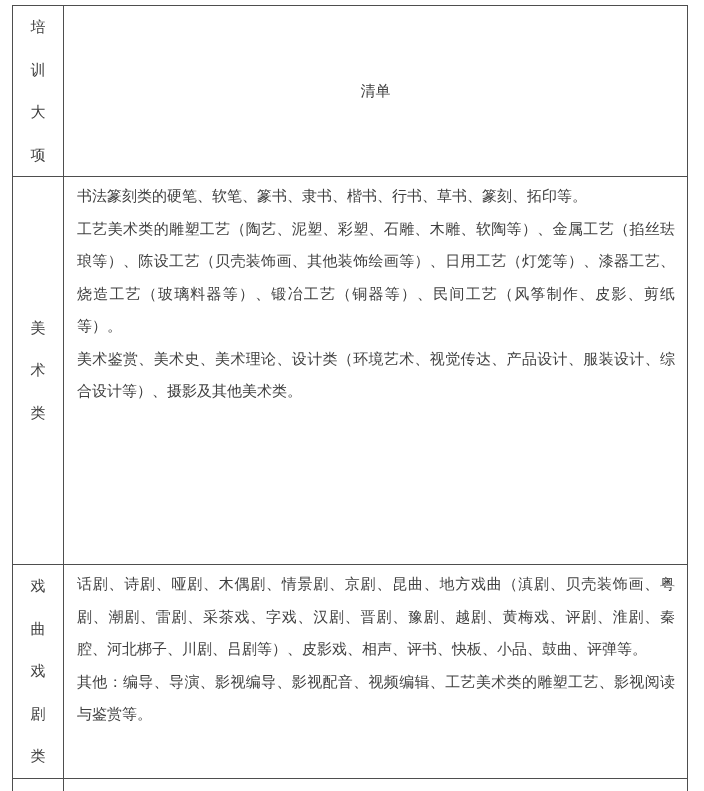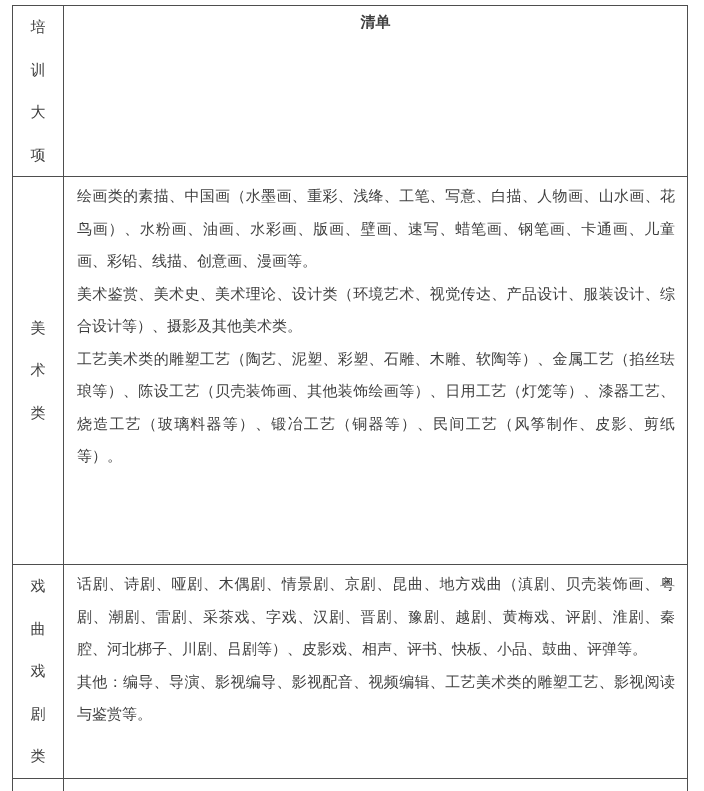--- a/index.html
+++ b/index.html
@@ -52,23 +52,23 @@
   .content-cell p {
     margin: 0;
     text-align: justify;
   }
   .header-row    { height: 170px; }
   .art-row       { height: 388px; }
   .drama-row     { height: 214px; }
   .stub-row      { height: 50px; }
   .header-content {
     display: flex;
+    align-items: center;
     justify-content: center;
     padding: 0;
-    font-weight: bold;
   }
 </style>
 </head>
 <body>
 
 <div class="table">
 
   <div class="row header-row">
     <div class="cell label-cell">
       <div class="vchars">
@@ -85,23 +85,23 @@
 
   <div class="row art-row">
     <div class="cell label-cell">
       <div class="vchars">
           <div>美</div>
           <div>术</div>
           <div>类</div>
         </div>
     </div>
     <div class="cell content-cell">
-        <p>绘画类的素描、中国画（水墨画、重彩、浅绛、工笔、写意、白描、人物画、山水画、花鸟画）、水粉画、油画、水彩画、版画、壁画、速写、蜡笔画、钢笔画、卡通画、儿童画、彩铅、线描、创意画、漫画等。</p>
+        <p>书法篆刻类的硬笔、软笔、篆书、隶书、楷书、行书、草书、篆刻、拓印等。</p>
+        <p>工艺美术类的雕塑工艺（陶艺、泥塑、彩塑、石雕、木雕、软陶等）、金属工艺（掐丝珐琅等）、陈设工艺（贝壳装饰画、其他装饰绘画等）、日用工艺（灯笼等）、漆器工艺、烧造工艺（玻璃料器等）、锻冶工艺（铜器等）、民间工艺（风筝制作、皮影、剪纸等）。</p>
         <p>美术鉴赏、美术史、美术理论、设计类（环境艺术、视觉传达、产品设计、服装设计、综合设计等）、摄影及其他美术类。</p>
-        <p>工艺美术类的雕塑工艺（陶艺、泥塑、彩塑、石雕、木雕、软陶等）、金属工艺（掐丝珐琅等）、陈设工艺（贝壳装饰画、其他装饰绘画等）、日用工艺（灯笼等）、漆器工艺、烧造工艺（玻璃料器等）、锻冶工艺（铜器等）、民间工艺（风筝制作、皮影、剪纸等）。</p>
       </div>
   </div>
 
   <div class="row drama-row">
     <div class="cell label-cell">
       <div class="vchars">
           <div>戏</div>
           <div>曲</div>
           <div>戏</div>
           <div>剧</div>

